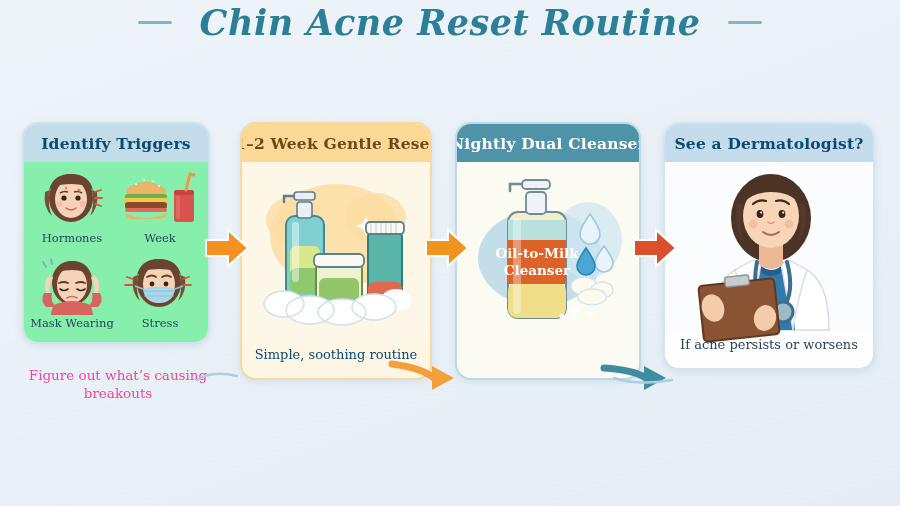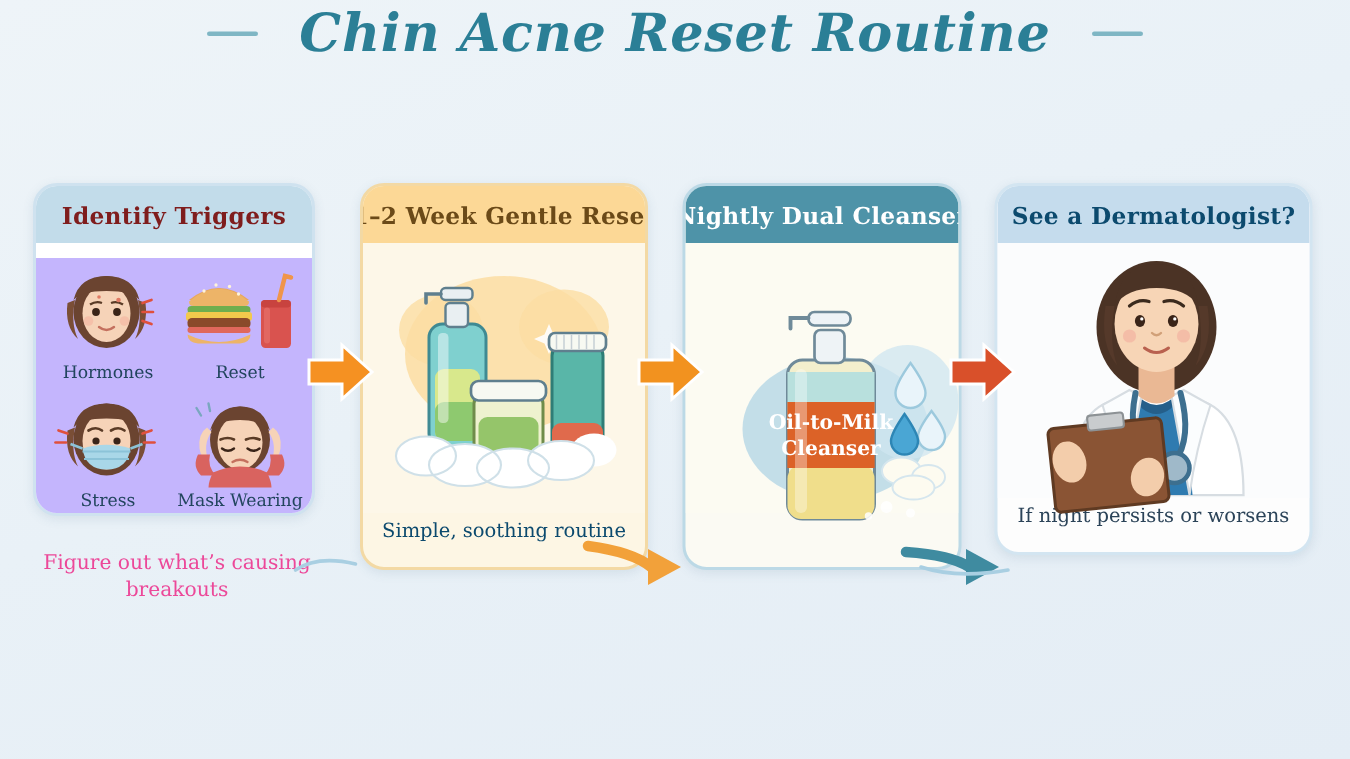--- a/index.html
+++ b/index.html
@@ -53,22 +53,22 @@
     font-size: 13px;
     color: #2b4358;
     text-align: center;
     line-height: 1.35;
     padding: 4px 8px 8px;
   }
 
   
   #p1 { left: 22px; top: 122px; width: 188px; height: 222px;
         background: #ffffff; border: 2px solid #cfe2ef; }
-  #p1 .panel-head { background: #c2dcea; color: #7f1d1d; }
-  #p1 .panel-body { height: 182px; background: #c4b5fd; padding: 6px 4px; margin-top: 10px; }
+  #p1 .panel-head { background: #c2dcea; color: #0c4a6e; }
+  #p1 .panel-body { height: 182px; background: #86efac; padding: 6px 4px; }
 
   .trigger-grid {
     display: grid; grid-template-columns: 1fr 1fr; grid-template-rows: 1fr 1fr;
     width: 100%; height: 100%;
   }
   .trigger { display: flex; flex-direction: column; align-items: center; justify-content: flex-start; }
   .trigger-label {
     font-family: "DejaVu Serif", serif;
     font-size: 11.5px; color: #22455e; margin-top: 1px; white-space: nowrap;
   }
@@ -161,21 +161,46 @@
             <rect x="4" y="30" width="44" height="6" rx="2" fill="#f2c94c"></rect>
             <rect x="5" y="34" width="42" height="7" rx="3" fill="#8a4a2a"></rect>
             <rect x="5" y="40" width="42" height="4" rx="2" fill="#e0685c"></rect>
             <path d="M5 45 q21 10 42 0 q0 5-7 6 H12 q-7-1-7-6z" fill="#edb468"></path>
             <rect x="54" y="22" width="20" height="32" rx="3" fill="#d9534f"></rect>
             <rect x="54" y="22" width="20" height="5" rx="2.5" fill="#c8433f"></rect>
             <rect x="56" y="27" width="4" height="24" rx="2" fill="#e8756f" opacity=".6"></rect>
             <path d="M66 22 L70 6 L74 7" stroke="#f0954a" stroke-width="3" fill="none" stroke-linecap="round"></path>
           </svg>
         </span>
-        <span class="trigger-label">Reset</span>
+        <span class="trigger-label">Week</span>
+      </div>
+
+      <div class="trigger">
+        <span class="art">
+          <svg width="80" height="62" viewBox="0 0 80 62">
+            <ellipse cx="40" cy="30" rx="20" ry="22" fill="#6b4430"></ellipse>
+            <ellipse cx="40" cy="32" rx="15" ry="18" fill="#f6d3b8"></ellipse>
+            <path d="M20 24 q5-16 20-16 q16 0 20 16 q-6-7-20-7 q-15 0-20 7z" fill="#6b4430"></path>
+            <path d="M27 30 q5-2 9 0" stroke="#5a3b26" stroke-width="1.8" fill="none" stroke-linecap="round"></path>
+            <path d="M44 30 q5-2 9 0" stroke="#5a3b26" stroke-width="1.8" fill="none" stroke-linecap="round"></path>
+            <path d="M28 36 q4 3 8 0" stroke="#3a2418" stroke-width="1.6" fill="none" stroke-linecap="round"></path>
+            <path d="M45 36 q4 3 8 0" stroke="#3a2418" stroke-width="1.6" fill="none" stroke-linecap="round"></path>
+            <path d="M35 45 q5-3 10 0" stroke="#c4705e" stroke-width="1.6" fill="none" stroke-linecap="round"></path>
+            <path d="M18 22 q-6 4-5 14 q1 7 6 9 q-4-12 2-20z" fill="#f6d3b8"></path>
+            <path d="M62 22 q6 4 5 14 q-1 7-6 9 q4-12-2-20z" fill="#f6d3b8"></path>
+            <path d="M12 40 q-4 8 2 14 h10 q-6-6-4-14z" fill="#d9635f"></path>
+            <path d="M68 40 q4 8-2 14 H56 q6-6 4-14z" fill="#d9635f"></path>
+            <path d="M22 52 q18-8 36 0 q3 6 3 10 H19 q0-4 3-10z" fill="#d9635f"></path>
+            <g stroke="#7aa7bf" stroke-width="1.6" stroke-linecap="round">
+              <line x1="14" y1="14" x2="11" y2="9"></line>
+              <line x1="20" y1="11" x2="19" y2="6"></line>
+            </g>
+          </svg>
+        </span>
+        <span class="trigger-label">Mask Wearing</span>
       </div>
 
       <div class="trigger">
         <span class="art">
           <svg width="74" height="62" viewBox="0 0 74 62">
             <ellipse cx="36" cy="30" rx="22" ry="24" fill="#6b4430"></ellipse>
             <ellipse cx="36" cy="31" rx="16" ry="19" fill="#f6d3b8"></ellipse>
             <path d="M14 22 q4-16 22-16 q18 0 22 16 q-5-6-22-6 q-17 0-22 6z" fill="#6b4430"></path>
             <path d="M15 22 q-3 16 2 26 q-9-8-7-24z" fill="#7a4e36"></path>
             <path d="M57 22 q3 16-2 26 q9-8 7-24z" fill="#7a4e36"></path>
@@ -192,45 +217,20 @@
               <line x1="60" y1="26" x2="66" y2="24"></line>
               <line x1="61" y1="32" x2="68" y2="32"></line>
               <line x1="10" y1="26" x2="4" y2="24"></line>
               <line x1="9" y1="32" x2="2" y2="32"></line>
             </g>
           </svg>
         </span>
         <span class="trigger-label">Stress</span>
       </div>
 
-      <div class="trigger">
-        <span class="art">
-          <svg width="80" height="62" viewBox="0 0 80 62">
-            <ellipse cx="40" cy="30" rx="20" ry="22" fill="#6b4430"></ellipse>
-            <ellipse cx="40" cy="32" rx="15" ry="18" fill="#f6d3b8"></ellipse>
-            <path d="M20 24 q5-16 20-16 q16 0 20 16 q-6-7-20-7 q-15 0-20 7z" fill="#6b4430"></path>
-            <path d="M27 30 q5-2 9 0" stroke="#5a3b26" stroke-width="1.8" fill="none" stroke-linecap="round"></path>
-            <path d="M44 30 q5-2 9 0" stroke="#5a3b26" stroke-width="1.8" fill="none" stroke-linecap="round"></path>
-            <path d="M28 36 q4 3 8 0" stroke="#3a2418" stroke-width="1.6" fill="none" stroke-linecap="round"></path>
-            <path d="M45 36 q4 3 8 0" stroke="#3a2418" stroke-width="1.6" fill="none" stroke-linecap="round"></path>
-            <path d="M35 45 q5-3 10 0" stroke="#c4705e" stroke-width="1.6" fill="none" stroke-linecap="round"></path>
-            <path d="M18 22 q-6 4-5 14 q1 7 6 9 q-4-12 2-20z" fill="#f6d3b8"></path>
-            <path d="M62 22 q6 4 5 14 q-1 7-6 9 q4-12-2-20z" fill="#f6d3b8"></path>
-            <path d="M12 40 q-4 8 2 14 h10 q-6-6-4-14z" fill="#d9635f"></path>
-            <path d="M68 40 q4 8-2 14 H56 q6-6 4-14z" fill="#d9635f"></path>
-            <path d="M22 52 q18-8 36 0 q3 6 3 10 H19 q0-4 3-10z" fill="#d9635f"></path>
-            <g stroke="#7aa7bf" stroke-width="1.6" stroke-linecap="round">
-              <line x1="14" y1="14" x2="11" y2="9"></line>
-              <line x1="20" y1="11" x2="19" y2="6"></line>
-            </g>
-          </svg>
-        </span>
-        <span class="trigger-label">Mask Wearing</span>
-      </div>
-
     </div>
   </div>
 </div>
 
 <div id="p1cap">Figure out what’s causing breakouts</div>
 
 <svg class="conn-line" style="left:195px; top:368px;" width="60" height="22">
   <path d="M2 12 q15-10 40-4" stroke="#a9cfe2" stroke-width="2.4" fill="none" stroke-linecap="round"></path>
 </svg>
 
@@ -287,21 +287,21 @@
         </g>
       </svg>
     </span>
   </div>
   <div class="panel-caption">Simple, soothing routine</div>
 </div>
 
 <div class="panel" id="p3">
   <div class="panel-head">Nightly Dual Cleanser</div>
   <div class="panel-body">
-    <span class="art" style="position:absolute; left:22px; top:0px;margin-top:28px;">
+    <span class="art" style="position:absolute; left:5px; top:0px;">
       <svg width="170" height="176" viewBox="0 0 170 176">
         <ellipse cx="78" cy="96" rx="62" ry="48" fill="#b9d8e6" opacity=".85"></ellipse>
         <ellipse cx="126" cy="78" rx="34" ry="38" fill="#cfe6f0" opacity=".75"></ellipse>
 
         <rect x="46" y="50" width="58" height="106" rx="10" fill="#f3efcd" stroke="#6f8a99" stroke-width="2"></rect>
         <path d="M46 58 h58 v34 h-58z" fill="#b8e0dd"></path>
         <rect x="46" y="120" width="58" height="36" rx="9" fill="#f0de8b"></rect>
         <rect x="46" y="78" width="58" height="44" fill="#e0672a"></rect>
         <rect x="46" y="78" width="58" height="44" fill="#d95f24" opacity=".55"></rect>
         <text x="75" y="96" font-family="DejaVu Serif, serif" font-size="13.5" font-weight="bold" fill="#ffffff" text-anchor="middle">Oil-to-Milk</text>
@@ -371,21 +371,21 @@
         <circle cx="92" cy="150" r="10" fill="#9fb9c9" stroke="#3d6f8f" stroke-width="3"></circle>
 
         <rect x="10" y="120" width="76" height="56" rx="4" fill="#8a5434" stroke="#5f3a22" stroke-width="2" transform="rotate(-6 48 148)"></rect>
         <rect x="34" y="114" width="24" height="10" rx="2" fill="#c9ccce" stroke="#8d9295" stroke-width="1.4" transform="rotate(-6 46 119)"></rect>
 
         <ellipse cx="22" cy="146" rx="11" ry="14" fill="#f3cdab" transform="rotate(-18 22 146)"></ellipse>
         <ellipse cx="74" cy="156" rx="11" ry="13" fill="#f3cdab" transform="rotate(14 74 156)"></ellipse>
       </svg>
     </span>
   </div>
-  <div class="panel-caption">If night persists or worsens</div>
+  <div class="panel-caption">If acne persists or worsens</div>
 </div>
 
 <svg class="arrow" style="left:204px; top:226px;" width="48" height="46">
   <path d="M2 14 h22 v-10 l20 18 -20 18 v-10 h-22z" fill="#f59122" stroke="#ffffff" stroke-width="2"></path>
 </svg>
 
 <svg class="arrow" style="left:424px; top:226px;" width="48" height="46">
   <path d="M2 14 h22 v-10 l20 18 -20 18 v-10 h-22z" fill="#f2921f" stroke="#ffffff" stroke-width="2"></path>
 </svg>
 

